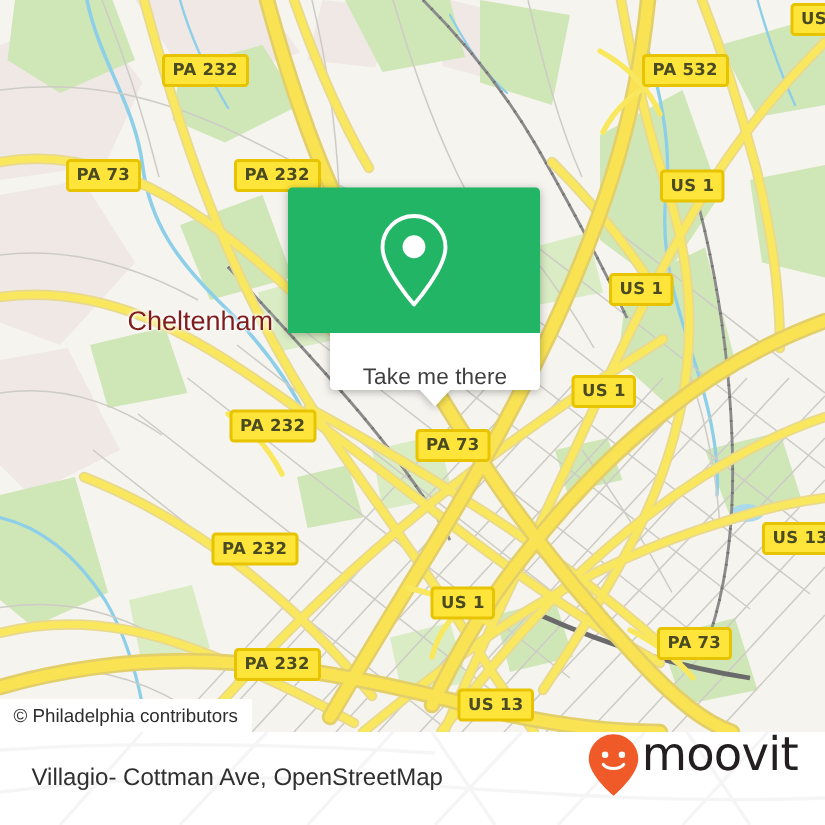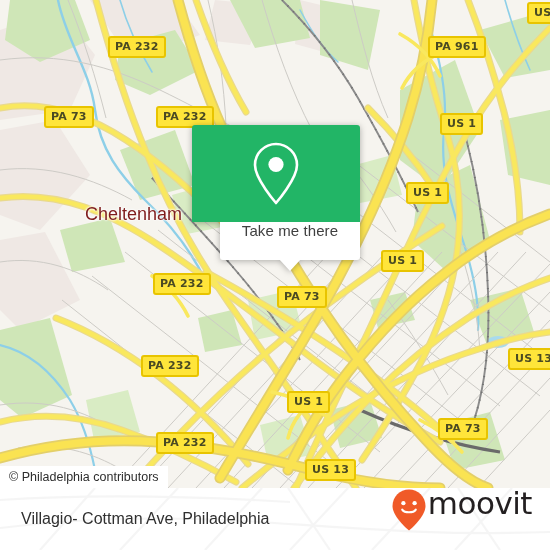--- a/index.html
+++ b/index.html
@@ -70,21 +70,21 @@
     border-radius: 3px 3px 0 0;
     display: flex;
     align-items: center;
     justify-content: center;
   }
   #popup-body {
     height: 38px;
     background: #ffffff;
     border-radius: 0 0 3px 3px;
     display: flex;
-    align-items: flex-start;
+    align-items: flex-end;
     justify-content: center;
     position: relative;
     margin-left: 28px;
   }
   #popup-label {
     color: #3f3f3f;
     font-size: 15px;
     letter-spacing: 0.1px;
     font-family: "Liberation Sans", sans-serif;
   }
@@ -331,21 +331,21 @@
           <path d="M 318,398 C 302,408 292,422 288,438"></path>
           <path d="M 152,276 C 168,286 180,300 188,316"></path>
           <path d="M 420,420 C 436,428 450,438 462,452"></path>
         </g>
       </g>
     </svg>
 
     <div class="place-label" style="left:85px; top:204px;">Cheltenham</div>
 
     <div class="shield" style="left:108px; top:36px;">PA 232</div>
-    <div class="shield" style="left:428px; top:36px;">PA 961</div>
+    <div class="shield" style="left:428px; top:36px;">PA 532</div>
     <div class="shield" style="left:44px;  top:106px;">PA 73</div>
     <div class="shield" style="left:156px; top:106px;">PA 232</div>
     <div class="shield" style="left:440px; top:113px;">US 1</div>
     <div class="shield" style="left:406px; top:182px;">US 1</div>
     <div class="shield" style="left:381px; top:250px;">US 1</div>
     <div class="shield" style="left:153px; top:273px;">PA 232</div>
     <div class="shield" style="left:277px; top:286px;">PA 73</div>
     <div class="shield" style="left:141px; top:355px;">PA 232</div>
     <div class="shield" style="left:508px; top:348px;">US 13</div>
     <div class="shield" style="left:287px; top:391px;">US 1</div>
@@ -379,21 +379,21 @@
         <path d="M 290,62 L 348,0"></path>
         <path d="M 372,62 L 430,0"></path>
         <path d="M 455,62 L 512,0"></path>
         <path d="M 0,40 C 80,30 170,28 260,34 C 350,40 440,48 550,44"></path>
         <path d="M 0,12 C 90,6 190,8 290,14"></path>
         <path d="M 330,62 L 288,0"></path>
         <path d="M 500,62 L 458,0"></path>
       </g>
     </svg>
 
-    <div id="place-name">Villagio- Cottman Ave, Philadelphia</div>
+    <div id="place-name">Villagio- Cottman Ave, OpenStreetMap</div>
 
     <div id="brand">
       <svg width="36" height="44" viewBox="0 0 36 44">
         <path d="M18 1.5 C 8.9 1.5 1.5 8.9 1.5 18 C 1.5 29 18 42.5 18 42.5 C 18 42.5 34.5 29 34.5 18 C 34.5 8.9 27.1 1.5 18 1.5 Z" fill="#f05a28"></path>
         <circle cx="12.4" cy="15.2" r="2.15" fill="#ffffff"></circle>
         <circle cx="23.6" cy="15.2" r="2.15" fill="#ffffff"></circle>
         <path d="M 11.2 21.6 C 13.6 25.2 22.4 25.2 24.8 21.6" fill="none" stroke="#ffffff" stroke-width="2.1" stroke-linecap="round"></path>
       </svg>
       <span id="brand-word">moovit</span>
     </div>

